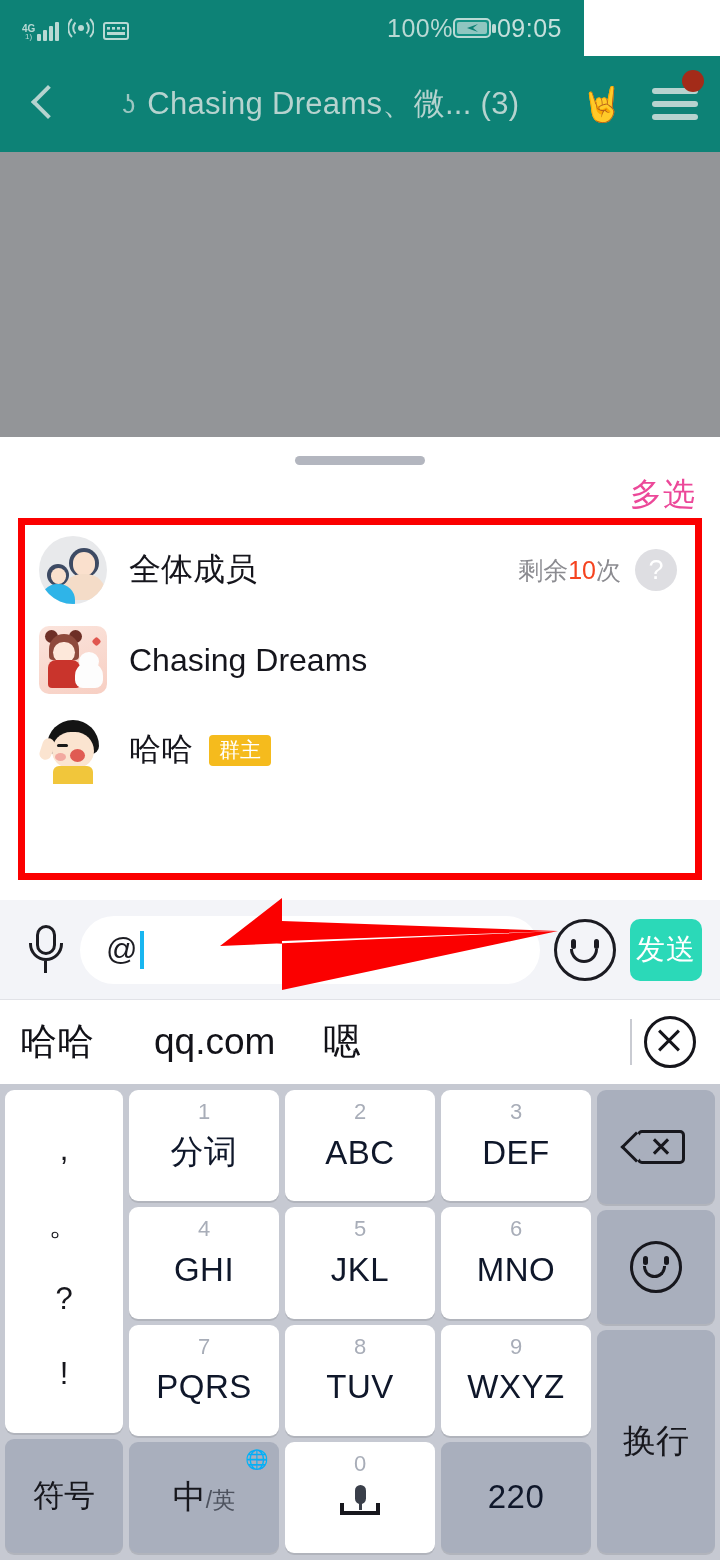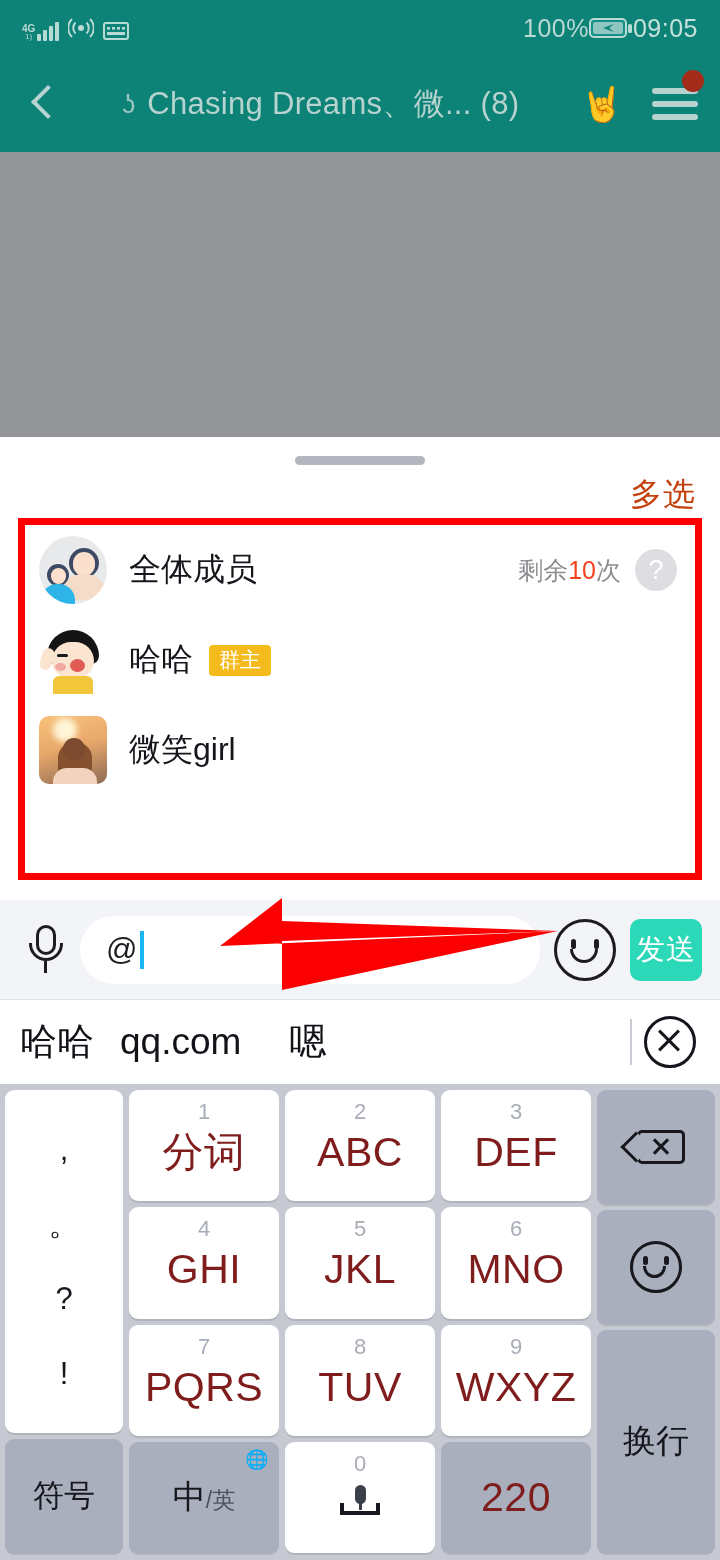--- a/index.html
+++ b/index.html
@@ -4,21 +4,21 @@
 <style>
   * { margin:0; padding:0; box-sizing:border-box; }
   html,body { width:720px; height:1560px; }
   body {
     font-family:"Liberation Sans","DejaVu Sans",sans-serif;
     background:#fff; overflow:hidden; position:relative;
   }
 
   
   .statusbar{
-    position:absolute; top:0; left:0; width:720px; height:56px;
+    position:absolute; top:0; left:0; width:584px; height:56px;
     background:#0d8276; display:flex; align-items:center;
     padding:0 22px; color:#9fcbc5;
   }
   .sb-left{display:flex;align-items:flex-end;gap:9px;}
   .sb-right{margin-left:auto;display:flex;align-items:center;gap:0;justify-content:flex-end;}
   .sb-pct{font-size:25px;color:#b9d9d4;letter-spacing:.5px;}
   .sb-time{font-size:25px;color:#c6e0dc;letter-spacing:.5px;}
   .net-txt{font-size:10px;line-height:8px;color:#b9d9d4;font-weight:bold;}
   .sig-wrap{display:flex;align-items:flex-end;gap:2px;}
   .bars{display:flex;align-items:flex-end;gap:2px;height:20px;}
@@ -69,21 +69,21 @@
     position:absolute; top:437px; left:0; width:720px; height:463px;
     background:#fff; border-radius:20px 20px 0 0;
   }
   .grabber{
     width:130px;height:9px;border-radius:5px;background:#b3b6bf;
     margin:19px auto 0;
   }
   .multi-row{
     display:flex;justify-content:flex-end;padding:8px 24px 0 0;
   }
-  .multi-txt{font-size:32px;color:#c2410c;letter-spacing:1px;}
+  .multi-txt{font-size:32px;color:#ec4899;letter-spacing:1px;}
 
   
   .redbox{
     position:absolute; left:18px; top:81px; width:684px; height:362px;
     border:7px solid #fb0000; background:#fff;padding-left:20px;
   }
   .mlist{position:absolute;inset:0;overflow:hidden;}
   .mrow{display:flex;align-items:center;height:90px;padding:0 18px 0 14px;}
   .avatar{
     width:68px;height:68px;flex:0 0 auto;overflow:hidden;position:relative;
@@ -204,21 +204,21 @@
   .kb-row{flex:1;display:flex;gap:6px;}
   .key{
     flex:1;background:#fff;border-radius:9px;position:relative;
     display:flex;align-items:center;justify-content:center;
     box-shadow:0 2px 0 rgba(0,0,0,.10);
   }
   .key .num{
     position:absolute;top:9px;left:0;right:0;text-align:center;
     font-size:22px;color:#a8adb8;
   }
-  .key .lbl{font-size:41px;color:#7f1d1d;margin-top:14px;letter-spacing:.5px;}
+  .key .lbl{font-size:33px;color:#0f172a;margin-top:14px;letter-spacing:.5px;}
   .key.gray{background:#a9afbd;}
   .key.gray .lbl{margin-top:0;}
   .key .zh-en{font-size:33px;color:#17171d;}
   .key .zh-en i{font-size:23px;color:#4d525e;font-style:normal;}
   .globe{position:absolute;top:6px;right:10px;font-size:19px;color:#5a5f6b;}
   .space-key{flex:1;background:#fff;border-radius:9px;position:relative;
     display:flex;align-items:center;justify-content:center;
     box-shadow:0 2px 0 rgba(0,0,0,.10);}
   .space-key .sp-num{position:absolute;top:9px;left:0;right:0;text-align:center;font-size:22px;color:#a8adb8;}
   .sp-mic{position:relative;width:28px;height:34px;margin-top:10px;}
@@ -287,21 +287,21 @@
       <rect x="39" y="8" width="4" height="9" rx="1.5" fill="#b9d9d4"></rect>
     </svg>
     <span class="sb-time">09:05</span>
   </div>
 </div>
 
 <div class="appbar">
   <div class="back-chev"></div>
   <div class="title-wrap">
     <span class="ear-ico">ʖ</span>
-    <span class="title-txt">Chasing Dreams、微... (8)</span>
+    <span class="title-txt">Chasing Dreams、微... (3)</span>
   </div>
   <span class="hand-ico">🤘</span>
   <div class="burger">
     <span></span>
       <span></span>
       <span></span>
     <div class="dot"></div>
   </div>
 </div>
 
@@ -325,44 +325,48 @@
             <div class="face-s"></div>
             <div class="bd-sm"></div>
         </div>
         <span class="mname">全体成员</span>
         <div class="right-info">
           <span class="rem"><span>剩余</span><b>10</b><span>次</span></span>
           <span class="qmark">?</span>
         </div>
       </div>
 
+      <div class="mrow">
+        <div class="avatar av-rad av-cd">
+          <div class="g-bun1"></div>
+            <div class="g-bun2"></div>
+            <div class="g-hair"></div>
+          <div class="g-face"></div>
+            <div class="g-dress"></div>
+          <div class="dog-h"></div>
+            <div class="dog"></div>
+            <div class="heart"></div>
+        </div>
+        <span class="mname">Chasing Dreams</span>
+      </div>
 
       <div class="mrow">
         <div class="avatar av-rad av-hh">
           <div class="h-hair"></div>
             <div class="h-face"></div>
             <div class="h-arm"></div>
           <div class="h-eye"></div>
             <div class="h-cheek"></div>
             <div class="h-mouth"></div>
           <div class="h-body"></div>
         </div>
         <span class="mname">哈哈</span>
         <span class="owner-tag">群主</span>
       </div>
 
-      <div class="mrow">
-        <div class="avatar av-rad av-sm">
-          <div class="sun"></div>
-            <div class="girl-hair"></div>
-            <div class="girl-h"></div>
-            <div class="girl-sh"></div>
-        </div>
-        <span class="mname">微笑girl</span>
-      </div>
 
     </div>
   </div>
 </div>
 
 <div class="inputbar">
   <div class="mic-btn">
     <div class="cap"></div>
       <div class="arc"></div>
       <div class="stem"></div>
@@ -379,21 +383,21 @@
   </div>
   <div class="send-btn">发送</div>
 </div>
 
 <svg class="arrow-svg" viewBox="0 0 400 100">
   <path d="M398 38 L60 53 L122 5 L122 28 L398 38 L122 48 L122 97 Z" fill="#fb0000"></path>
 </svg>
 
 <div class="candbar">
   <span class="cand">哈哈</span>
-  <span class="cand" style="margin-left:26px">qq.com</span>
+  <span class="cand" style="margin-left:60px">qq.com</span>
   <span class="cand" style="margin-left:48px">嗯</span>
   <div class="cand-div"></div>
   <div class="cand-close">
     <div class="c-ring"></div>
       <div class="x1"></div>
       <div class="x2"></div>
   </div>
 </div>
 
 <div class="kb">

